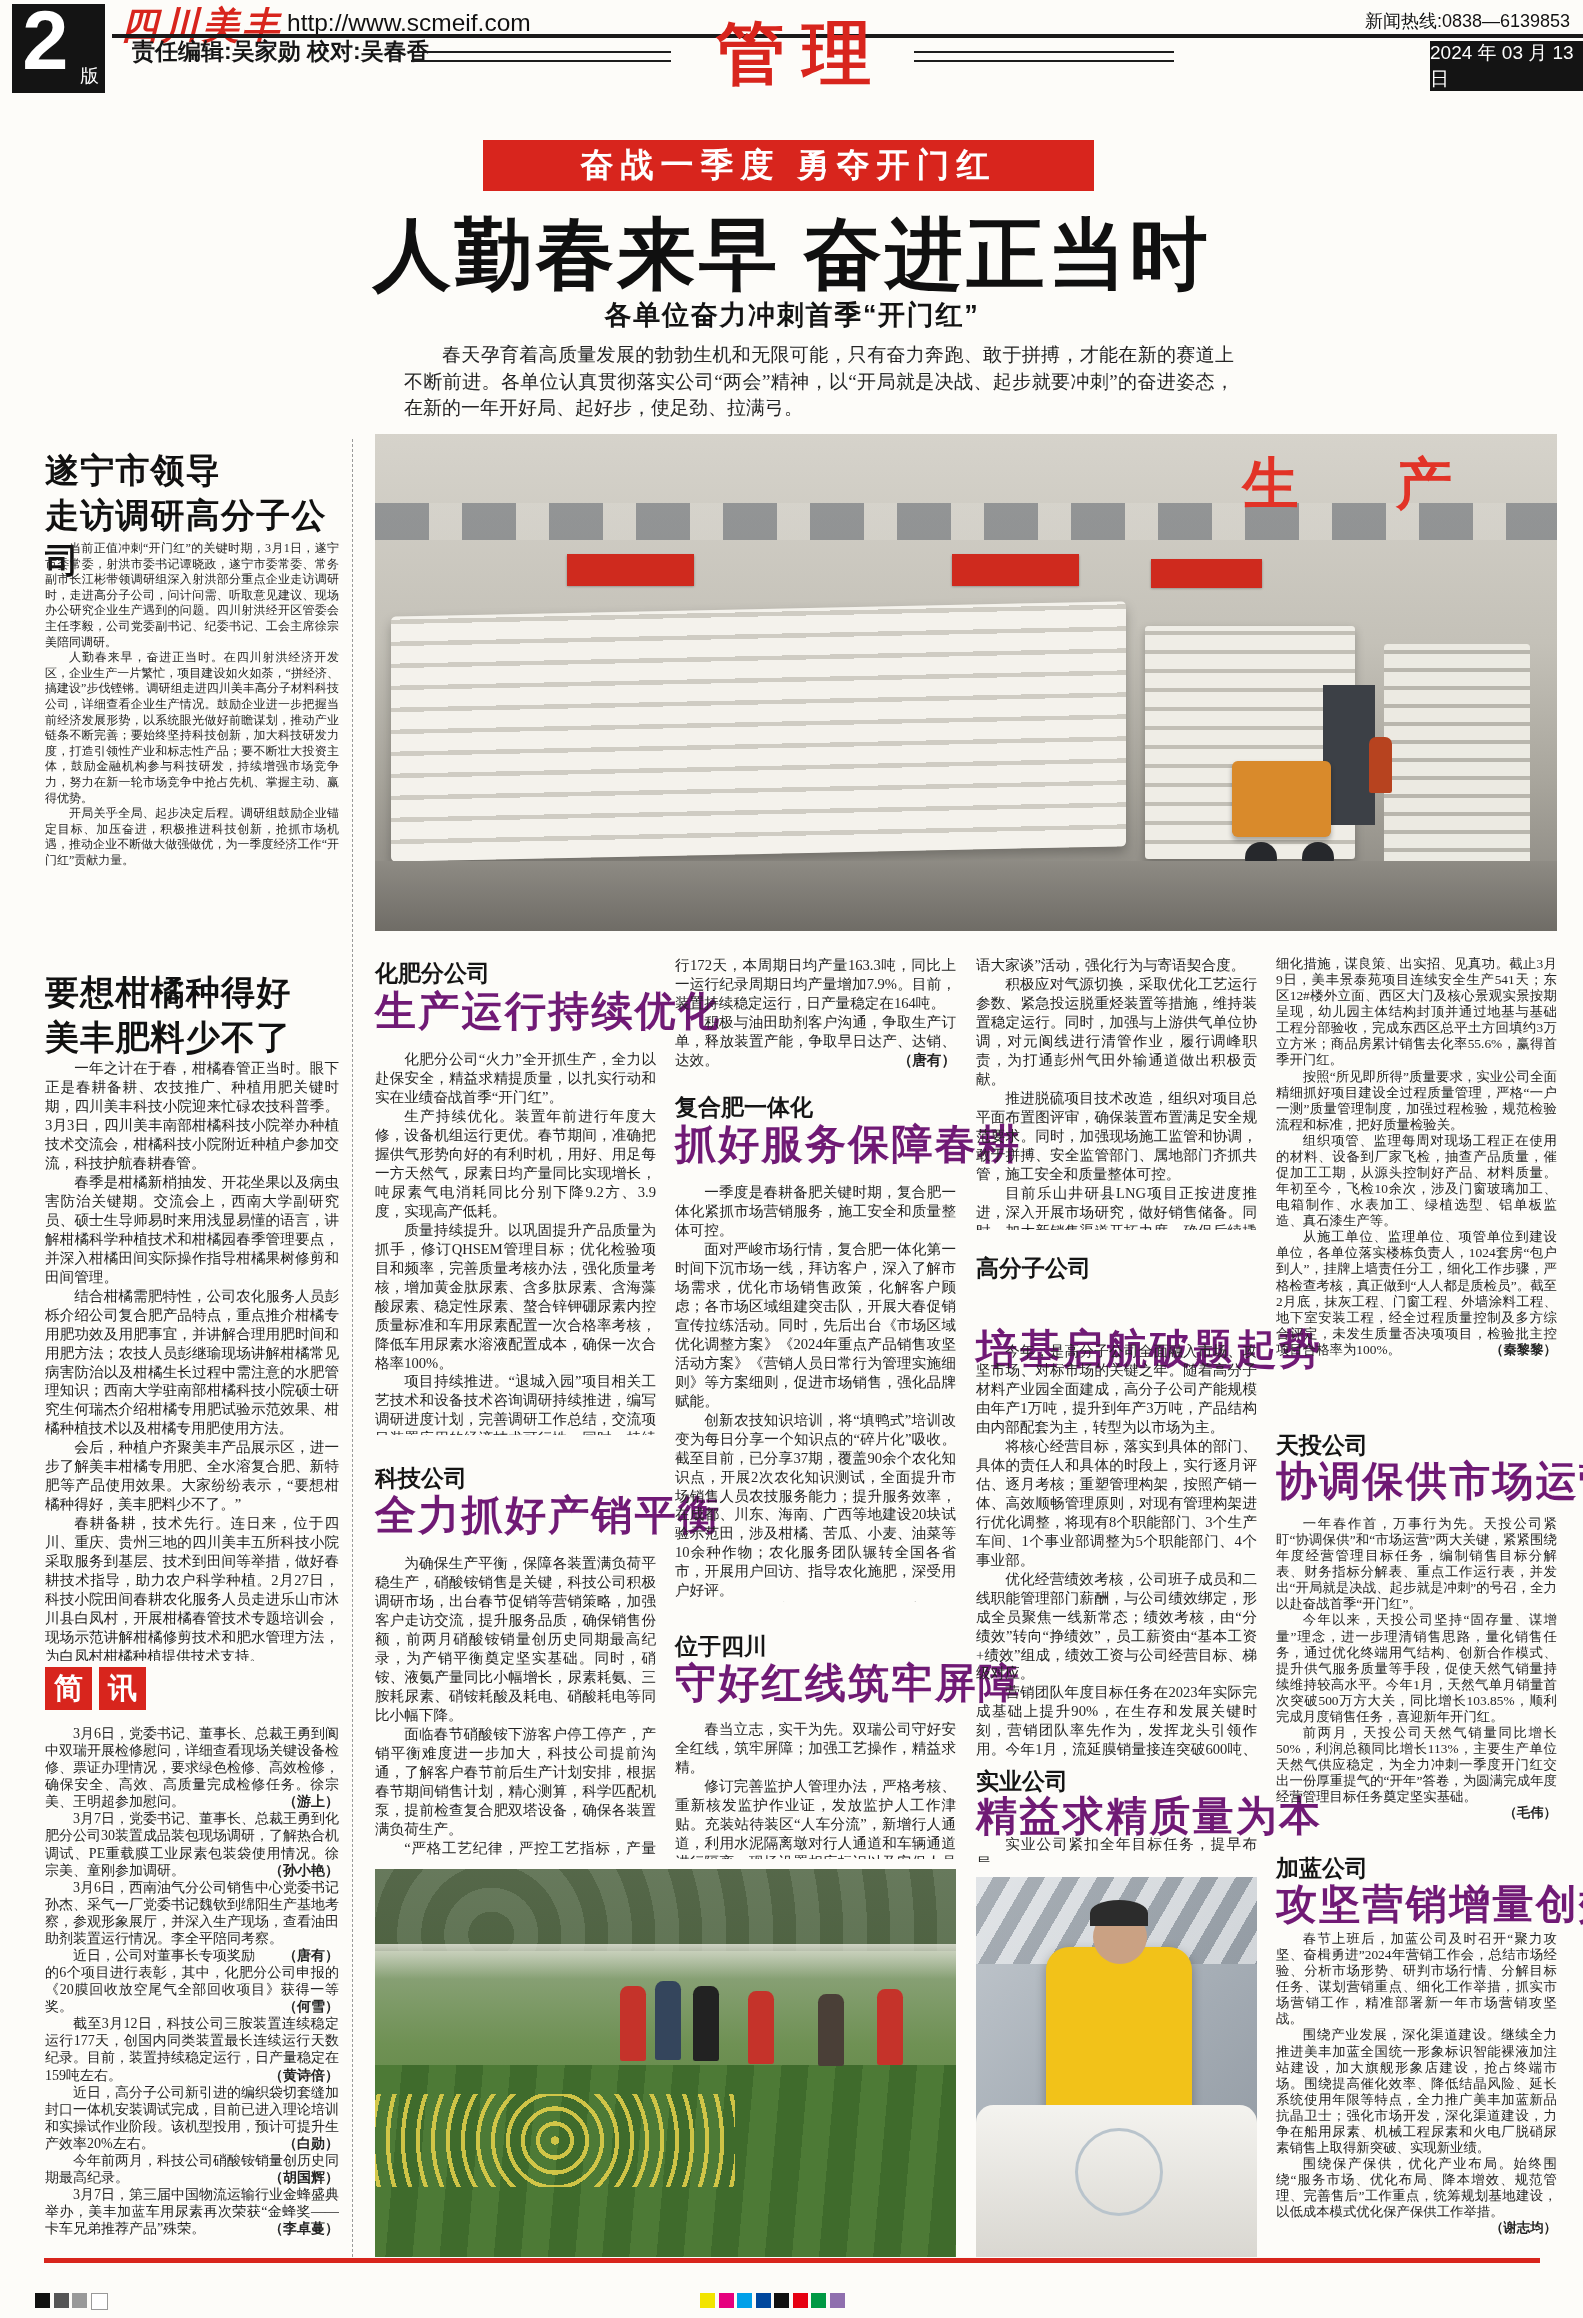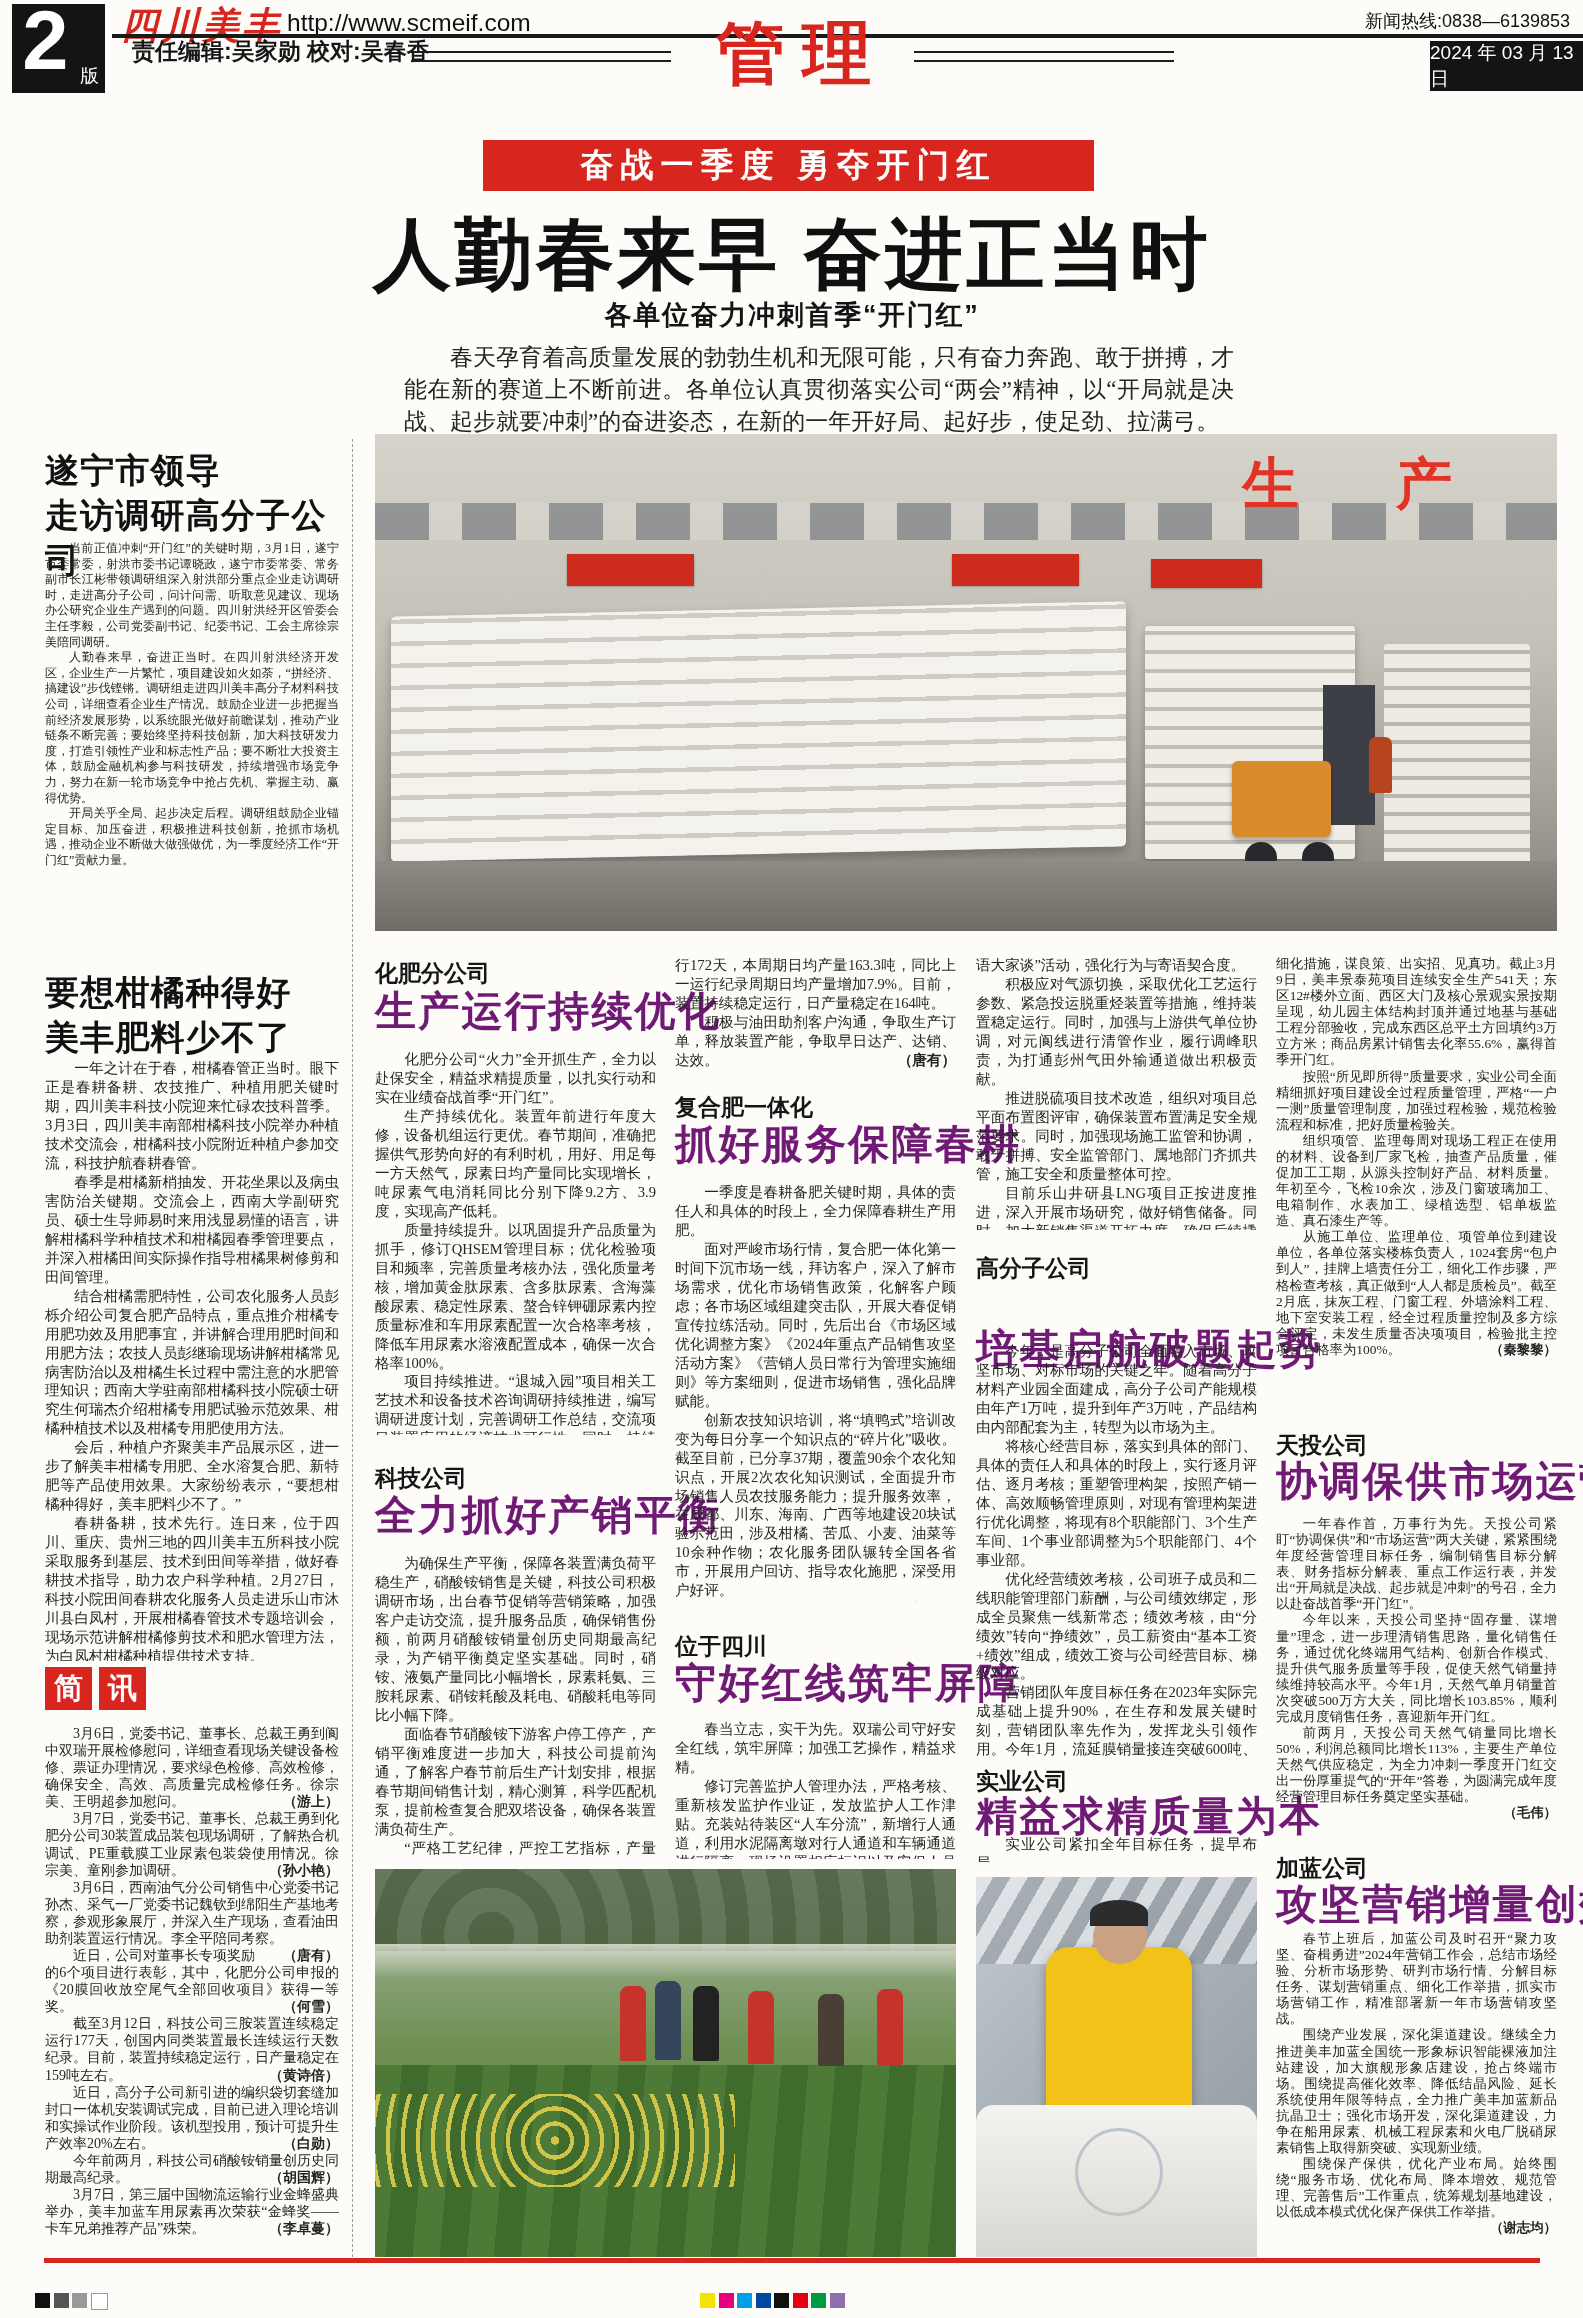--- a/index.html
+++ b/index.html
@@ -49,21 +49,21 @@
   <div class="abs red" style="left:681px;top:8.2px;width:225px;text-align:center;font-size:69px;font-weight:bold;font-family:'Liberation Serif',serif;">管  理</div>
 
   <div class="abs sans" style="left:1430px;top:41px;width:154px;height:50px;background:#141414;color:#fff;font-size:19px;display:flex;align-items:center;justify-content:center;">2024 年 03 月 13 日</div>
 
   <div class="abs sans" style="left:483px;top:140px;width:611px;height:51px;background:#d8251d;color:#fff;font-size:33px;font-weight:bold;letter-spacing:7px;display:flex;align-items:center;justify-content:center;">奋战一季度  勇夺开门红</div>
 
   <div class="abs" style="left:0;top:203px;width:1584px;text-align:center;font-size:78px;font-weight:bold;font-family:'Liberation Serif',serif;letter-spacing:3.5px;color:#101010;">人勤春来早  奋进正当时</div>
 
   <div class="abs sans" style="left:0;top:297px;width:1584px;text-align:center;font-size:27px;font-weight:bold;letter-spacing:1.7px;color:#131313;">各单位奋力冲刺首季“开门红”</div>
 
-  <div class="abs body-text" style="left:404px;top:342px;width:830px;height:98px;font-size:23px;line-height:1.4;text-indent:2em;">春天孕育着高质量发展的勃勃生机和无限可能，只有奋力奔跑、敢于拼搏，才能在新的赛道上不断前进。各单位认真贯彻落实公司“两会”精神，以“开局就是决战、起步就要冲刺”的奋进姿态，在新的一年开好局、起好步，使足劲、拉满弓。</div>
+  <div class="abs body-text" style="left:404px;top:342px;width:830px;height:98px;font-size:19px;line-height:1.4;text-indent:2em;">春天孕育着高质量发展的勃勃生机和无限可能，只有奋力奔跑、敢于拼搏，才能在新的赛道上不断前进。各单位认真贯彻落实公司“两会”精神，以“开局就是决战、起步就要冲刺”的奋进姿态，在新的一年开好局、起好步，使足劲、拉满弓。</div>
 
   <div class="abs" style="left:352px;top:439px;height:1818px;border-left:1.7px dashed #9a9a9a;"></div>
 
   <div class="abs ltitle" style="left:45px;top:448px;width:294px;">
     <div>遂宁市领导</div>
     <div>走访调研高分子公司</div>
   </div>
   <div class="abs body-text" style="left:45px;top:541px;width:294px;height:414px;font-size:12px;">
     <p>当前正值冲刺“开门红”的关键时期，3月1日，遂宁市委常委，射洪市委书记谭晓政，遂宁市委常委、常务副市长江彬带领调研组深入射洪部分重点企业走访调研时，走进高分子公司，问计问需、听取意见建议、现场办公研究企业生产遇到的问题。四川射洪经开区管委会主任李毅，公司党委副书记、纪委书记、工会主席徐宗美陪同调研。</p>
     <p>人勤春来早，奋进正当时。在四川射洪经济开发区，企业生产一片繁忙，项目建设如火如荼，“拼经济、搞建设”步伐铿锵。调研组走进四川美丰高分子材料科技公司，详细查看企业生产情况。鼓励企业进一步把握当前经济发展形势，以系统眼光做好前瞻谋划，推动产业链条不断完善；要始终坚持科技创新，加大科技研发力度，打造引领性产业和标志性产品；要不断壮大投资主体，鼓励金融机构参与科技研发，持续增强市场竞争力，努力在新一轮市场竞争中抢占先机、掌握主动、赢得优势。</p>
@@ -132,21 +132,21 @@
   </div>
 
   <div class="abs body-text" style="left:675px;top:956px;width:281px;height:120px;">
     <p class="noind">行172天，本周期日均产量163.3吨，同比上一运行纪录周期日均产量增加7.9%。目前，装置持续稳定运行，日产量稳定在164吨。</p>
     <p><span>积极与油田助剂客户沟通，争取生产订单，释放装置产能，争取早日达产、达销、达效。</span><span class="fby">（唐有）</span></p>
   </div>
 
   <div class="abs kicker" style="left:675px;top:1092px;">复合肥一体化</div>
   <div class="abs atitle" style="left:675px;top:1117px;">抓好服务保障春耕</div>
   <div class="abs body-text" style="left:675px;top:1183px;width:281px;height:419px;">
-    <p>一季度是春耕备肥关键时期，具体的责任人和具体的时段上，全力保障春耕生产用肥。</p>
+    <p>一季度是春耕备肥关键时期，复合肥一体化紧抓市场营销服务，施工安全和质量整体可控。</p>
     <p>面对严峻市场行情，复合肥一体化第一时间下沉市场一线，拜访客户，深入了解市场需求，优化市场销售政策，化解客户顾虑；各市场区域组建突击队，开展大春促销宣传拉练活动。同时，先后出台《市场区域优化调整方案》《2024年重点产品销售攻坚活动方案》《营销人员日常行为管理实施细则》等方案细则，促进市场销售，强化品牌赋能。</p>
     <p>创新农技知识培训，将“填鸭式”培训改变为每日分享一个知识点的“碎片化”吸收。截至目前，已分享37期，覆盖90余个农化知识点，开展2次农化知识测试，全面提升市场销售人员农技服务能力；提升服务效率，在成都、川东、海南、广西等地建设20块试验示范田，涉及柑橘、苦瓜、小麦、油菜等10余种作物；农化服务团队辗转全国各省市，开展用户回访、指导农化施肥，深受用户好评。</p>
     <p>“还有多少车没有装？驾驶员安排好没？装车人员够不够？”生产管理人员24小时轮班值守生产发运现场，紧盯生产发运全过程，全力确保春耕肥生产和发运工作。</p>
 
   </div>
 
   <div class="abs kicker" style="left:675px;top:1631px;">位于四川</div>
   <div class="abs atitle" style="left:675px;top:1656px;">守好红线筑牢屏障</div>
   <div class="abs body-text" style="left:675px;top:1720px;width:281px;height:139px;">
     <p>春当立志，实干为先。双瑞公司守好安全红线，筑牢屏障；加强工艺操作，精益求精。</p>

